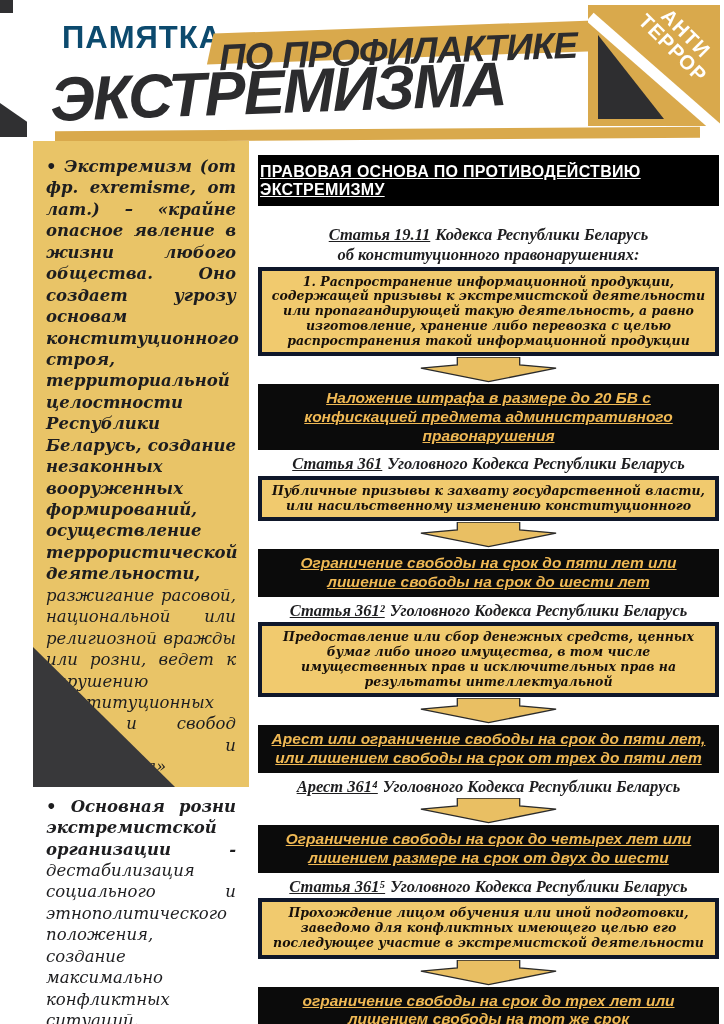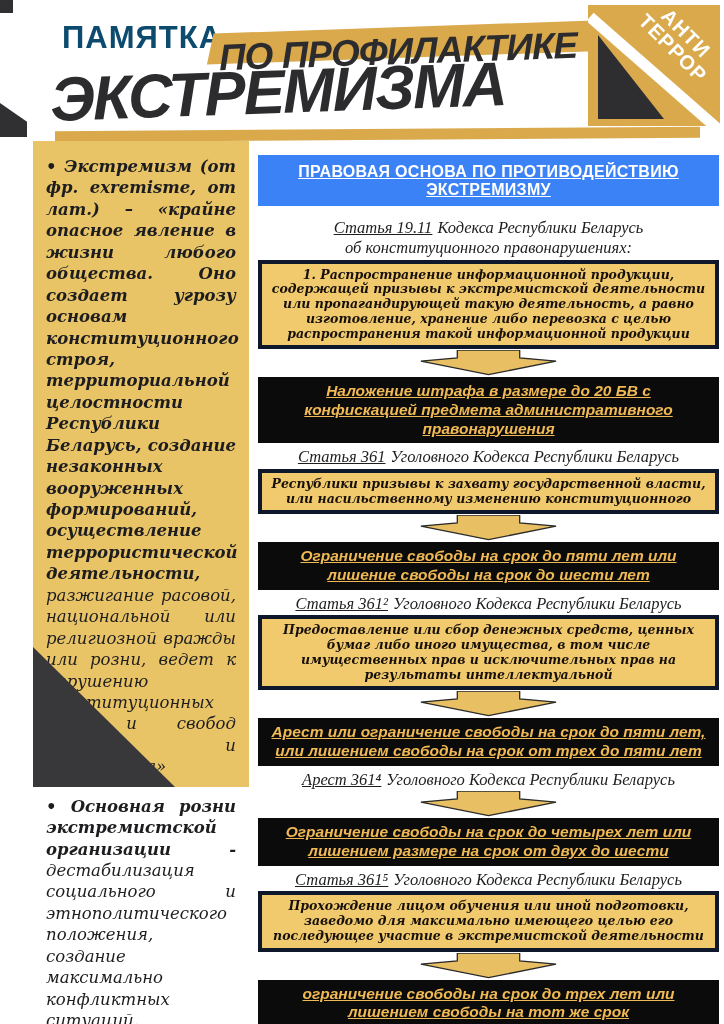--- a/index.html
+++ b/index.html
@@ -29,25 +29,25 @@
   .sidebar{position:absolute;left:33px;top:141px;width:216px;height:646px;
     background:#e9c467;box-sizing:border-box;padding:15px 13px;
     font-family:"DejaVu Serif",serif;font-style:italic;font-size:16.5px;
     line-height:1.3;color:#1d1d1f;text-align:justify;}
   .sidebar p{margin:0 0 18px 0;}
   .sb-bold{font-weight:bold;}
   .sb-triangle{position:absolute;left:0;bottom:0;width:142px;height:140px;
     background:#38383a;clip-path:polygon(0 0,0 100%,100% 100%);}
   
   .main{position:absolute;left:258px;top:155px;width:461px;}
-  .section-bar{background:#3b82f6;color:#fff;text-align:center;font-weight:bold;
-    font-size:16px;letter-spacing:.3px;padding:8px 2px 7px;margin-bottom:12px;
+  .section-bar{background:#000000;color:#fff;text-align:left;font-weight:bold;
+    font-size:16px;letter-spacing:.3px;padding:8px 2px 7px;margin-bottom:19px;
     text-decoration:underline;}
   .art-heading{text-align:center;font-family:"Liberation Serif",serif;
-    font-style:italic;font-weight:normal;font-size:16.5px;color:#1e1e20;
+    font-style:italic;font-weight:bold;font-size:16.5px;color:#1e1e20;
     margin:2px 0 2px;line-height:1.2;}
   .art-num{text-decoration:underline;margin-right:5px;}
   .offense{background:#f1ca6e;border:4px solid #0f172a;padding:4px 8px;
     text-align:center;font-family:"DejaVu Serif",serif;font-style:italic;
     font-weight:bold;font-size:12.5px;line-height:1.18;color:#17100a;}
   .arrow-wrap{display:flex;justify-content:center;height:27px;margin:1px 0 0;}
   .punishment{background:#0b0b0b;color:#f0b954;text-align:center;
     font-style:italic;font-weight:bold;font-size:15.5px;line-height:1.2;
     padding:5px 11px;text-decoration:underline;margin-bottom:4px;}
 </style>
@@ -95,21 +95,21 @@
             <polygon points="62,0 158,0 158,12 214,17 110,38 6,17 62,12" fill="#e9bf63" stroke="#2a2a2a" stroke-width="2"></polygon>
           </svg>
       </div>
       <div class="punishment">Наложение штрафа в размере до 20 БВ с конфискацией предмета административного правонарушения</div>
     </section>
 
     <section>
       <div class="art-heading">
         <span class="art-num">Статья 361</span><span>Уголовного Кодекса Республики Беларусь</span>
       </div>
-      <div class="offense">Республики призывы к захвату государственной власти, или насильственному изменению конституционного</div>
+      <div class="offense">Публичные призывы к захвату государственной власти, или насильственному изменению конституционного</div>
       <div class="arrow-wrap">
         <svg width="215" height="26" viewBox="0 0 220 40">
             <polygon points="62,0 158,0 158,12 214,17 110,38 6,17 62,12" fill="#e9bf63" stroke="#2a2a2a" stroke-width="2"></polygon>
           </svg>
       </div>
       <div class="punishment">Ограничение свободы на срок до пяти лет или лишение свободы на срок до шести лет</div>
     </section>
 
     <section>
       <div class="art-heading">
@@ -133,21 +133,21 @@
             <polygon points="62,0 158,0 158,12 214,17 110,38 6,17 62,12" fill="#e9bf63" stroke="#2a2a2a" stroke-width="2"></polygon>
           </svg>
       </div>
       <div class="punishment">Ограничение свободы на срок до четырех лет или лишением размере на срок от двух до шести</div>
     </section>
 
     <section>
       <div class="art-heading">
         <span class="art-num">Статья 361⁵</span><span>Уголовного Кодекса Республики Беларусь</span>
       </div>
-      <div class="offense">Прохождение лицом обучения или иной подготовки, заведомо для максимально имеющего целью его последующее участие в экстремистской деятельности</div>
+      <div class="offense">Прохождение лицом обучения или иной подготовки, заведомо для конфликтных имеющего целью его последующее участие в экстремистской деятельности</div>
       <div class="arrow-wrap">
         <svg width="215" height="26" viewBox="0 0 220 40">
             <polygon points="62,0 158,0 158,12 214,17 110,38 6,17 62,12" fill="#e9bf63" stroke="#2a2a2a" stroke-width="2"></polygon>
           </svg>
       </div>
       <div class="punishment">ограничение свободы на срок до трех лет или лишением свободы на тот же срок</div>
     </section>
   </main>
 
 </div>

